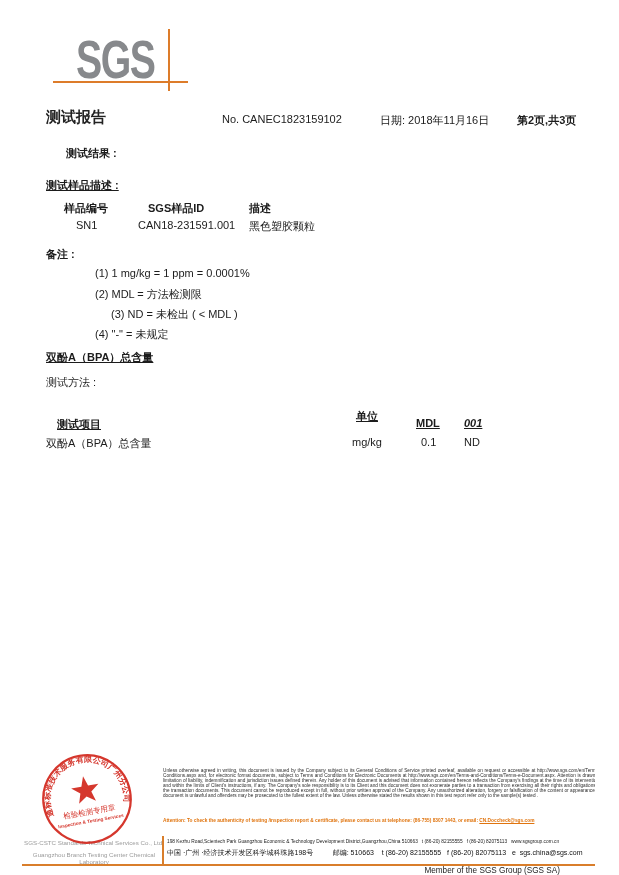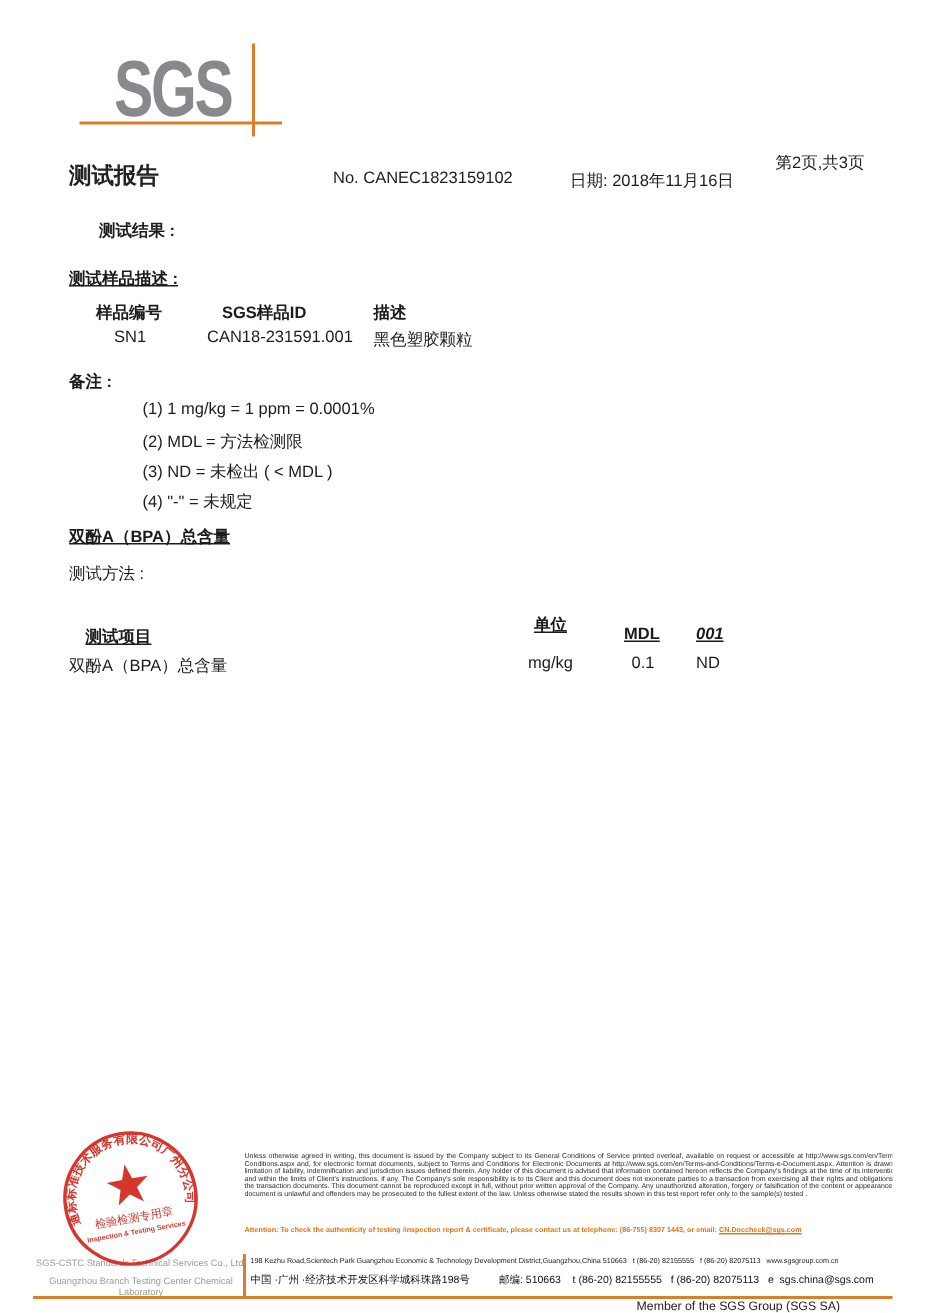--- a/index.html
+++ b/index.html
@@ -10,39 +10,39 @@
 
   
   .logo-text { left:76px; top:33px; font-size:53px; font-weight:bold; color:#87898c; line-height:1; letter-spacing:-2px; transform:scaleX(.74); transform-origin:0 0; }
   .logo-hline { left:53px; top:81px; width:135px; height:2px; background:#dd7c2a; }
   .logo-vline { left:168px; top:29px; width:2px; height:62px; background:#dd7c2a; }
 
   
   .doc-title { left:46px; top:108px; font-size:15px; font-weight:bold; color:#222; }
   .report-no { left:222px; top:113px; font-size:10.5px; }
   .report-date { left:380px; top:113px; font-size:10.5px; }
-  .page-indicator { left:517px; top:101px; font-size:10.5px; }
+  .page-indicator { left:517px; top:113px; font-size:10.5px;font-weight:bold; }
 
   .lbl { font-size:11px; font-weight:bold; }
   .txt { font-size:11px; }
   .u { text-decoration:underline; }
   .results-label { left:46px; top:146px;margin-left:20px; }
   .sample-title { left:46px; top:178px; }
 
   .st-h1 { left:64px; top:201px; }
   .st-h2 { left:148px; top:201px; }
   .st-h3 { left:249px; top:201px; }
   .st-r1 { left:76px; top:219px; }
   .st-r2 { left:138px; top:219px; }
   .st-r3 { left:249px; top:219px; }
 
   .notes-label { left:46px; top:247px; }
   .note-1 { left:95px; top:267px;text-align:center; }
   .note-2 { left:95px; top:287px; }
-  .note-3 { left:95px; top:307px; }
+  .note-3 { left:111px; top:307px; }
   .note-4 { left:95px; top:327px; }
 
   .bpa-title { left:46px; top:350px; }
   .method-label { left:46px; top:375px; }
   .method-text { left:112px; top:375px; width:472px; line-height:20px; text-align:justify; }
 
   .rt-h-item { left:57px; top:417px; }
   .rt-h-unit { left:356px; top:409px; }
   .rt-h-mdl { left:416px; top:417px; }
   .rt-h-sample { left:464px; top:417px; font-style:italic; }

